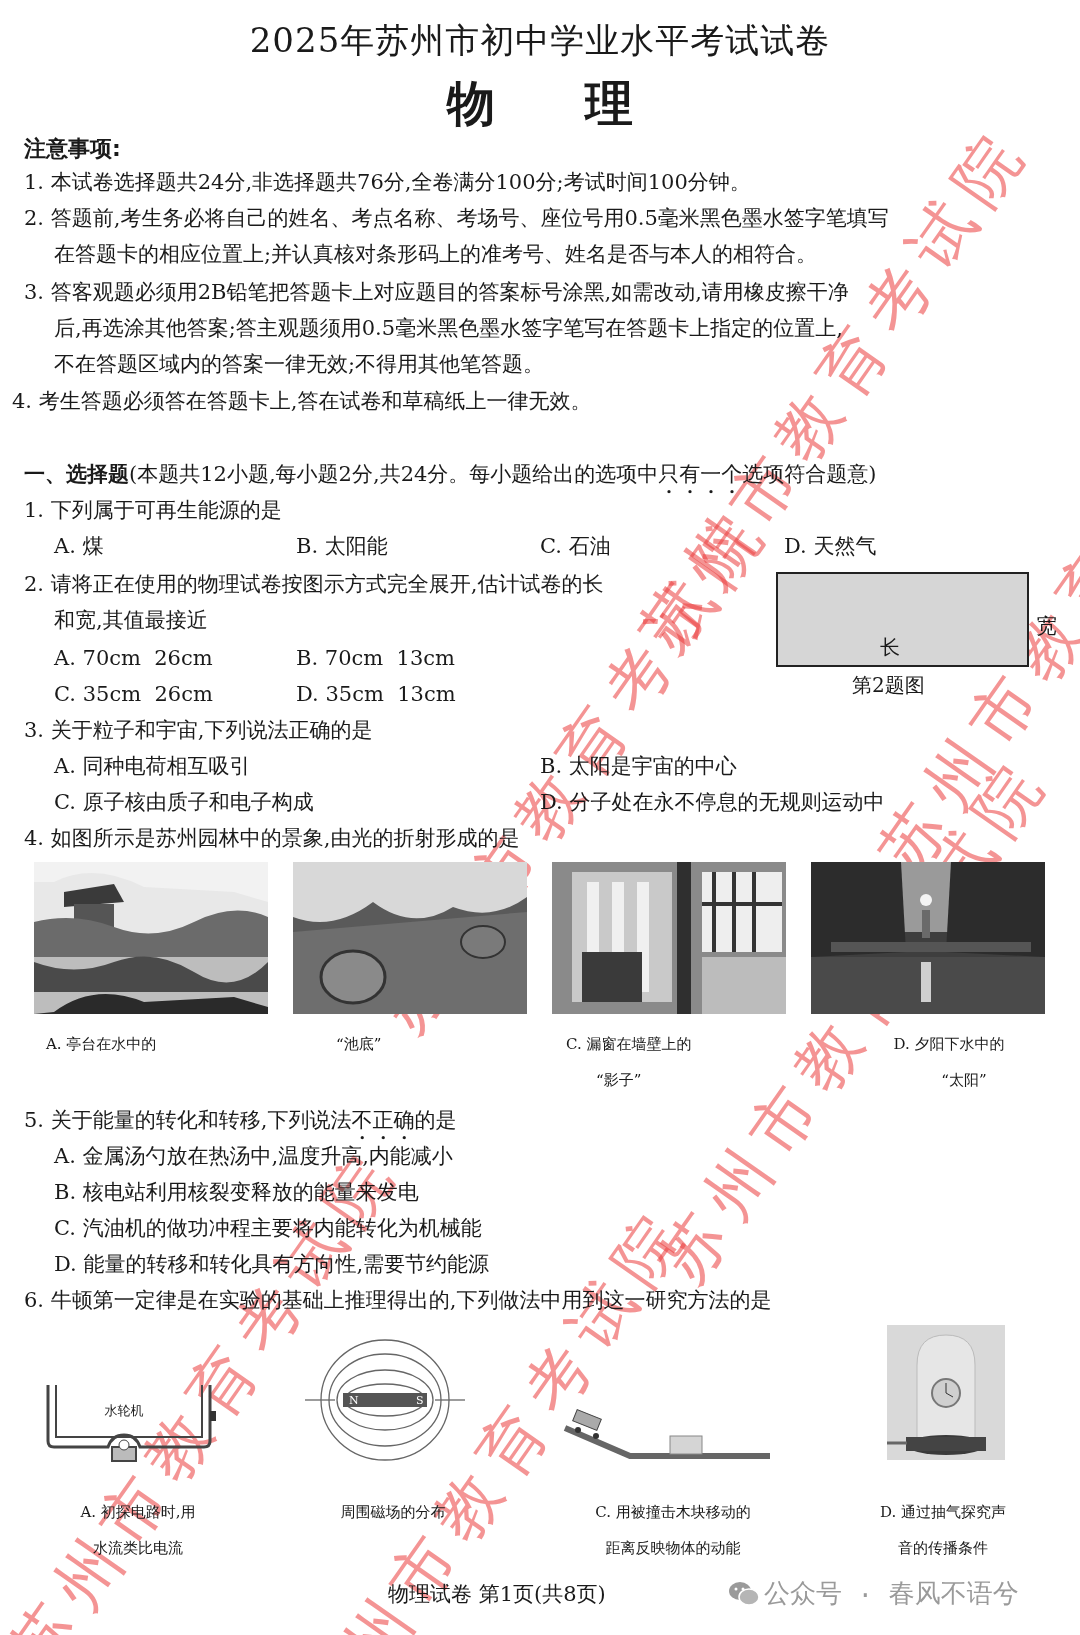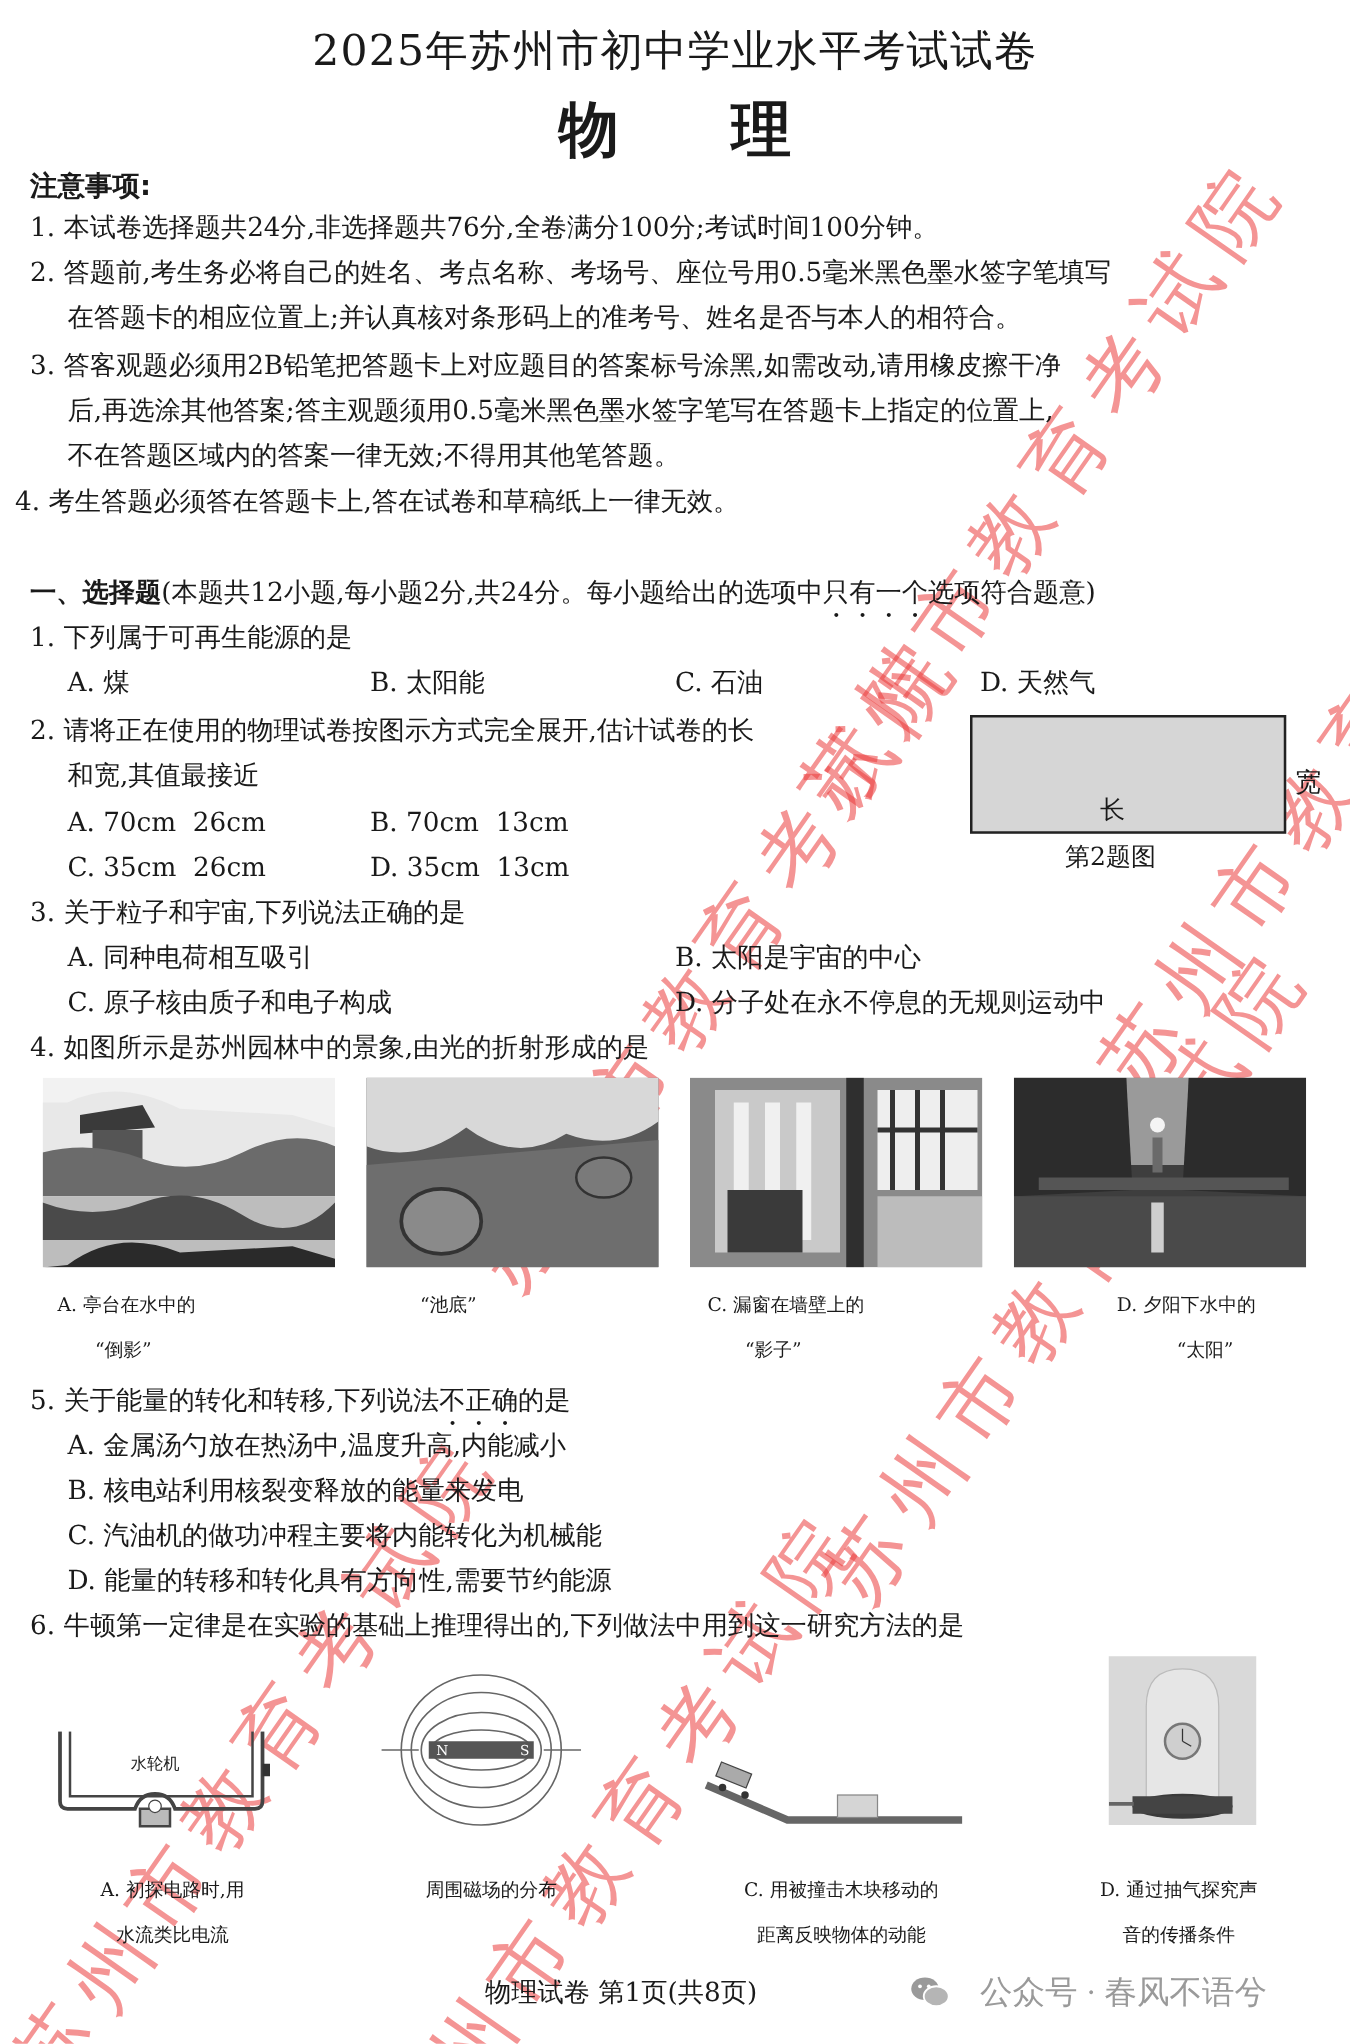--- a/index.html
+++ b/index.html
@@ -17,21 +17,21 @@
   .dot-em { text-emphasis: dot; text-emphasis-position: under; -webkit-text-emphasis: dot; -webkit-text-emphasis-position: under; }
   .fig2 { left: 776px; top: 572px; width: 253px; height: 95px; background: #d6d6d6; border: 2px solid #222; box-sizing: border-box; }
   .fig2-long { left: 880px; top: 634px; font-size: 20px; }
   .fig2-wide { left: 1036px; top: 612px; font-size: 21px; }
   .fig2-cap { left: 852px; top: 672px; font-size: 20px; }
   .photo { top: 862px; width: 234px; height: 152px; overflow: hidden; }
   .photo svg { width: 100%; height: 100%; display: block; }
   .cap { font-size: 15px; line-height: 36px; text-align: center; width: 250px; }
   .diagram { overflow: hidden; }
   .footer { left: 388px; top: 1580px; font-size: 21px; }
-  .wechat { left: 728px; top: 1576px; font-size: 26px; color: #9a9a9a; font-family: Liberation Serif, serif; display: flex; align-items: center; gap: 24px; }
+  .wechat { left: 728px; top: 1576px; font-size: 26px; color: #9a9a9a; font-family: Liberation Mono, monospace; display: flex; align-items: center; gap: 4px; }
   .watermark { position: absolute; color: rgba(235, 60, 60, 0.55); font-size: 64px; font-family: "DejaVu Sans", sans-serif; white-space: nowrap; transform-origin: left top; pointer-events: none; letter-spacing: 14px; }
 </style>
 </head>
 <body>
 
 <div class="watermark" style="left:360px; top:1000px; transform: rotate(-55deg);">苏州市教育考试院</div>
 <div class="watermark" style="left:620px; top:620px; transform: rotate(-55deg);">苏州市教育考试院</div>
 <div class="watermark" style="left:640px; top:1250px; transform: rotate(-55deg);">苏州市教育考试院</div>
 <div class="watermark" style="left:-10px; top:1640px; transform: rotate(-55deg);">苏州市教育考试院</div>
 <div class="watermark" style="left:280px; top:1700px; transform: rotate(-55deg);">苏州市教育考试院</div>
@@ -129,21 +129,20 @@
     <path d="M0 0 L90 0 L95 90 L0 95 Z" fill="#2c2c2c"></path>
     <path d="M140 0 L234 0 L234 95 L135 90 Z" fill="#2c2c2c"></path>
     <rect x="20" y="80" width="200" height="10" fill="#555"></rect>
     <rect x="0" y="95" width="234" height="57" fill="#4a4a4a"></rect>
     <rect x="110" y="100" width="10" height="40" fill="#cfcfcf"></rect>
   </svg>
 </div>
 
 <div class="abs cap" style="left:22px; top:1026px; text-align:left; padding-left:24px;">
   <div>A. 亭台在水中的</div>
-  <div style="padding-left:30px;">“倒影”</div>
 </div>
 <div class="abs cap" style="left:282px; top:1026px; text-align:left; padding-left:24px;">
   <div style="padding-left:30px;">“池底”</div>
 </div>
 <div class="abs cap" style="left:542px; top:1026px; text-align:left; padding-left:24px;">
   <div>C. 漏窗在墙壁上的</div>
   <div style="padding-left:30px;">“影子”</div>
 </div>
 <div class="abs cap" style="left:800px; top:1026px; text-align:center; padding-left:24px;">
   <div>D. 夕阳下水中的</div>

